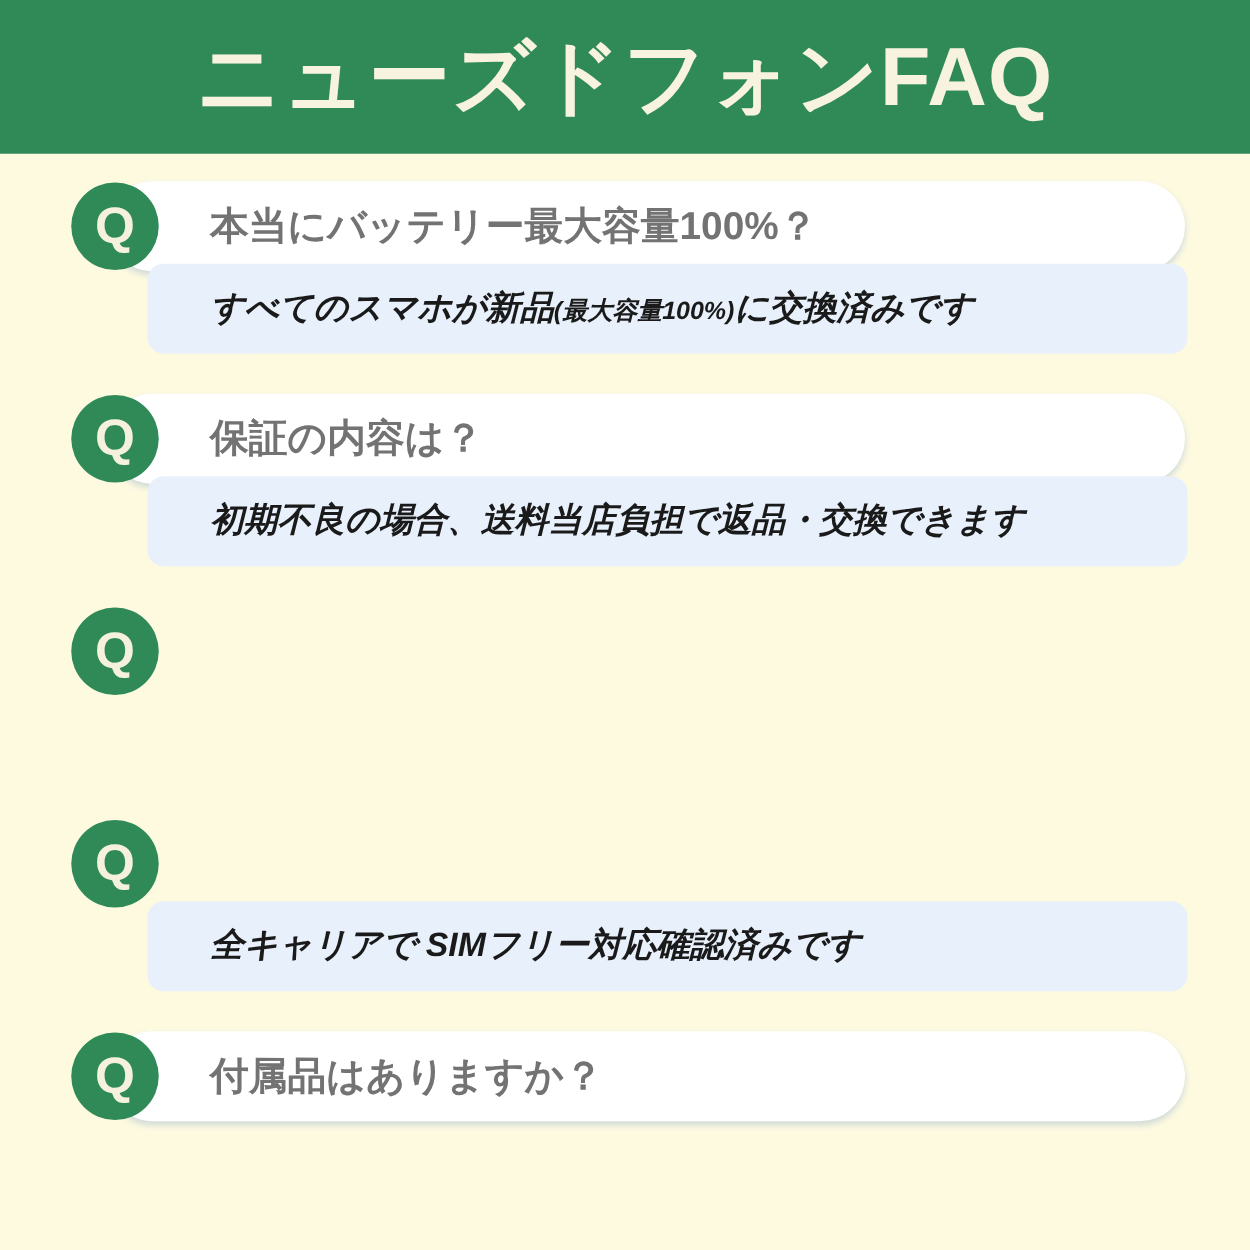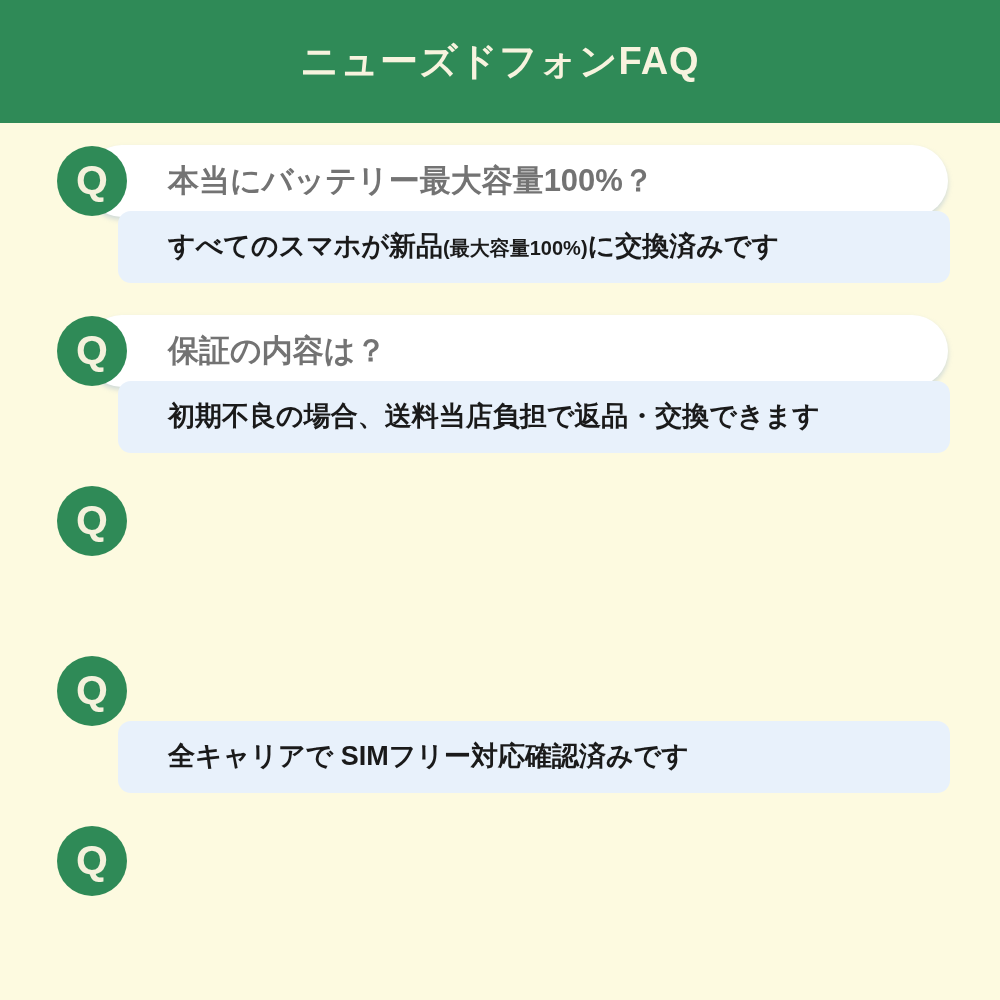--- a/index.html
+++ b/index.html
@@ -23,21 +23,21 @@
     width: 1000px;
     height: 123px;
     background: #2f8a57;
     display: flex;
     align-items: center;
     justify-content: center;
     box-sizing: border-box;
   }
   .header-title {
     color: #f7f3de;
-    font-size: 38px;
+    font-size: 66px;
     font-weight: bold;
     letter-spacing: 1px;
     line-height: 1;
     white-space: nowrap;
     margin-top: -2px;
   }
 
   
   .faq-list {
     position: absolute;
@@ -100,20 +100,21 @@
   .a-card {
     position: absolute;
     left: 118px;
     top: 88px;
     width: 832px;
     height: 72px;
     background: #e8f1fb;
     border-radius: 13px;
     box-sizing: border-box;
     z-index: 1;
+    font-style: italic;
   }
   .a-text {
     position: absolute;
     left: 50px;
     top: 50%;
     transform: translateY(-50%);
     font-size: 27px;
     font-weight: bold;
     color: #1a1a1a;
     line-height: 1.1;
@@ -160,17 +161,20 @@
     </div>
     <div class="faq-item">
       <div class="a-card">
         <div class="a-text"><span>全キャリアで SIMフリー対応確認済みです</span></div>
       </div>
       <div class="q-badge">
         <span class="q-badge-letter">Q</span>
       </div>
     </div>
     <div class="faq-item">
+      <div class="q-card">
+        <div class="q-text">付属品はありますか？</div>
+      </div>
       <div class="q-badge">
         <span class="q-badge-letter">Q</span>
       </div>
     </div>
   </div>
 
 </body></html>

